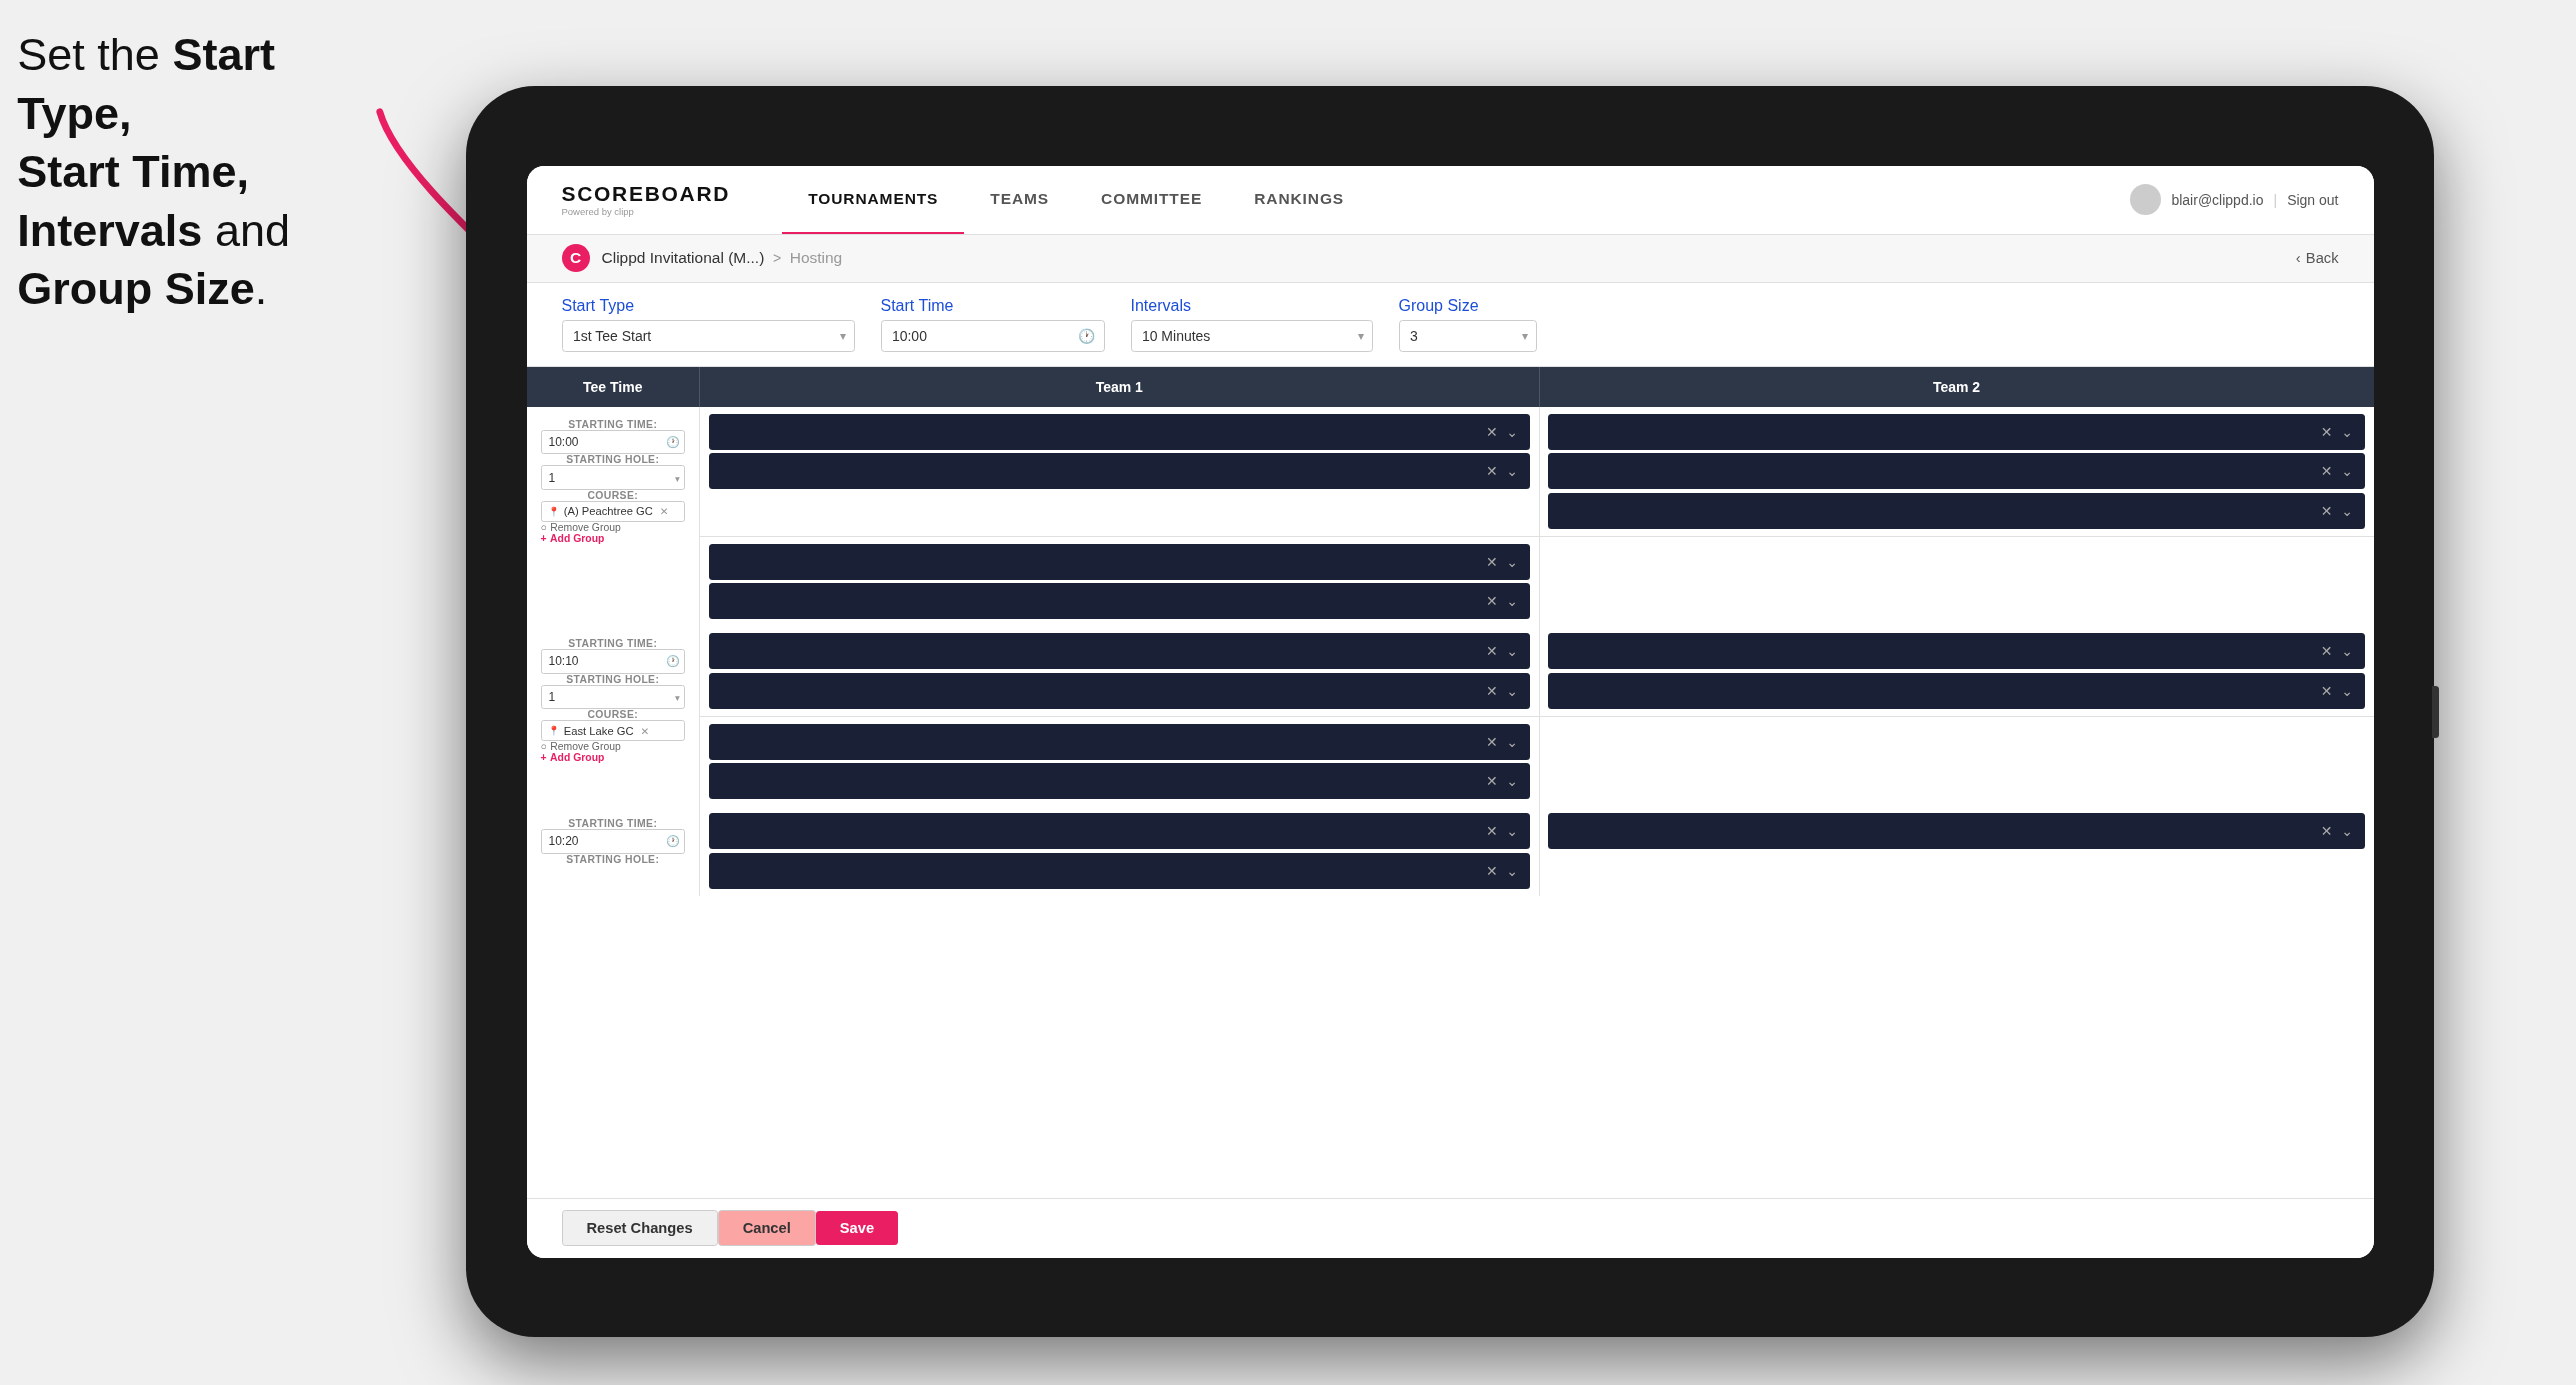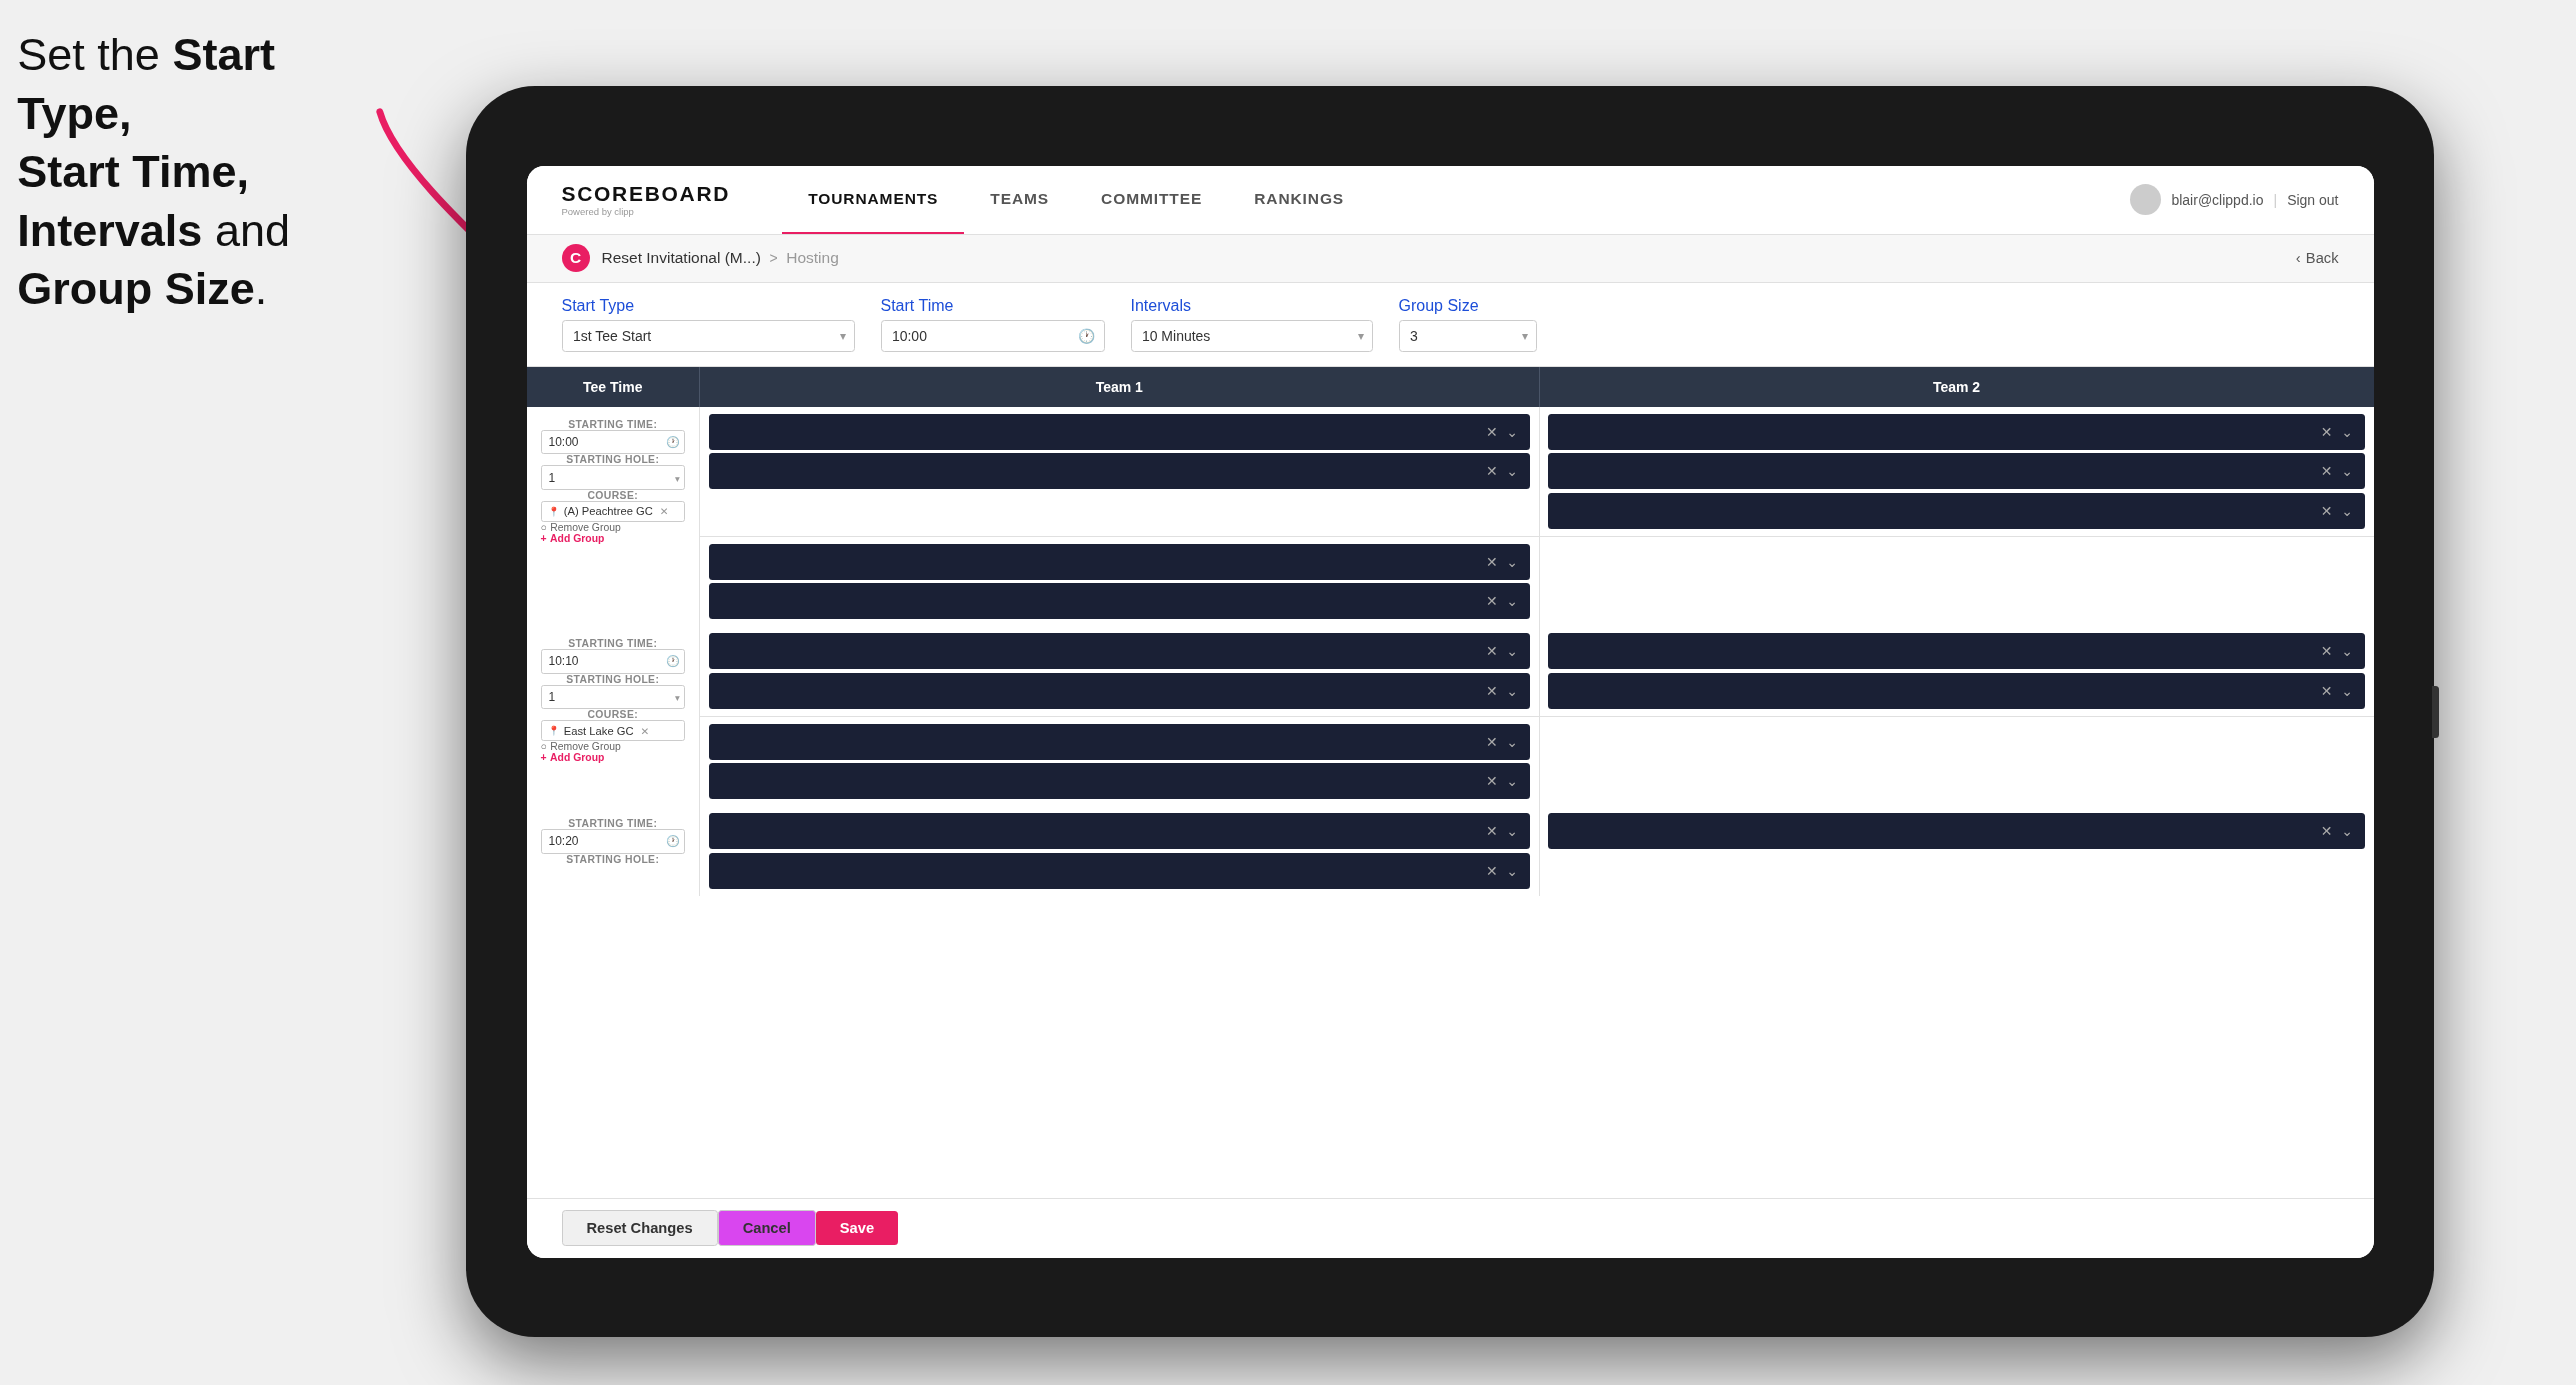--- a/index.html
+++ b/index.html
@@ -411,21 +411,21 @@
       font-weight: 600;
       cursor: pointer;
       border: none;
     }
     .btn-reset {
       background: #f0f0f0;
       color: #333;
       border: 0.9px solid #ccc;
     }
     .btn-cancel {
-      background: #d946ef;
+      background: #fca5a5;
       color: #333;
       border: 0.9px solid #ccc;
     }
     .btn-save {
       background: #e91e63;
       color: #fff;
     }
 
     
     .tablet-side-btn {
@@ -472,21 +472,21 @@
       <div class="nav-right">
         <div class="user-avatar"></div>
         <span class="nav-link">blair@clippd.io</span>
         <span class="nav-sep">|</span>
         <span class="nav-link">Sign out</span>
       </div>
     </div>
 
     <div class="sub-header">
       <div class="sub-header-logo">C</div>
-      <span class="sub-header-title">Reset Invitational (M...)</span>
+      <span class="sub-header-title">Clippd Invitational (M...)</span>
       <span class="sub-header-sep">&gt;</span>
       <span class="sub-header-current">Hosting</span>
       <div class="sub-header-back">
         <span>‹</span>
         <span>Back</span>
       </div>
     </div>
 
     <div class="controls-row">
       <div class="control-group">

